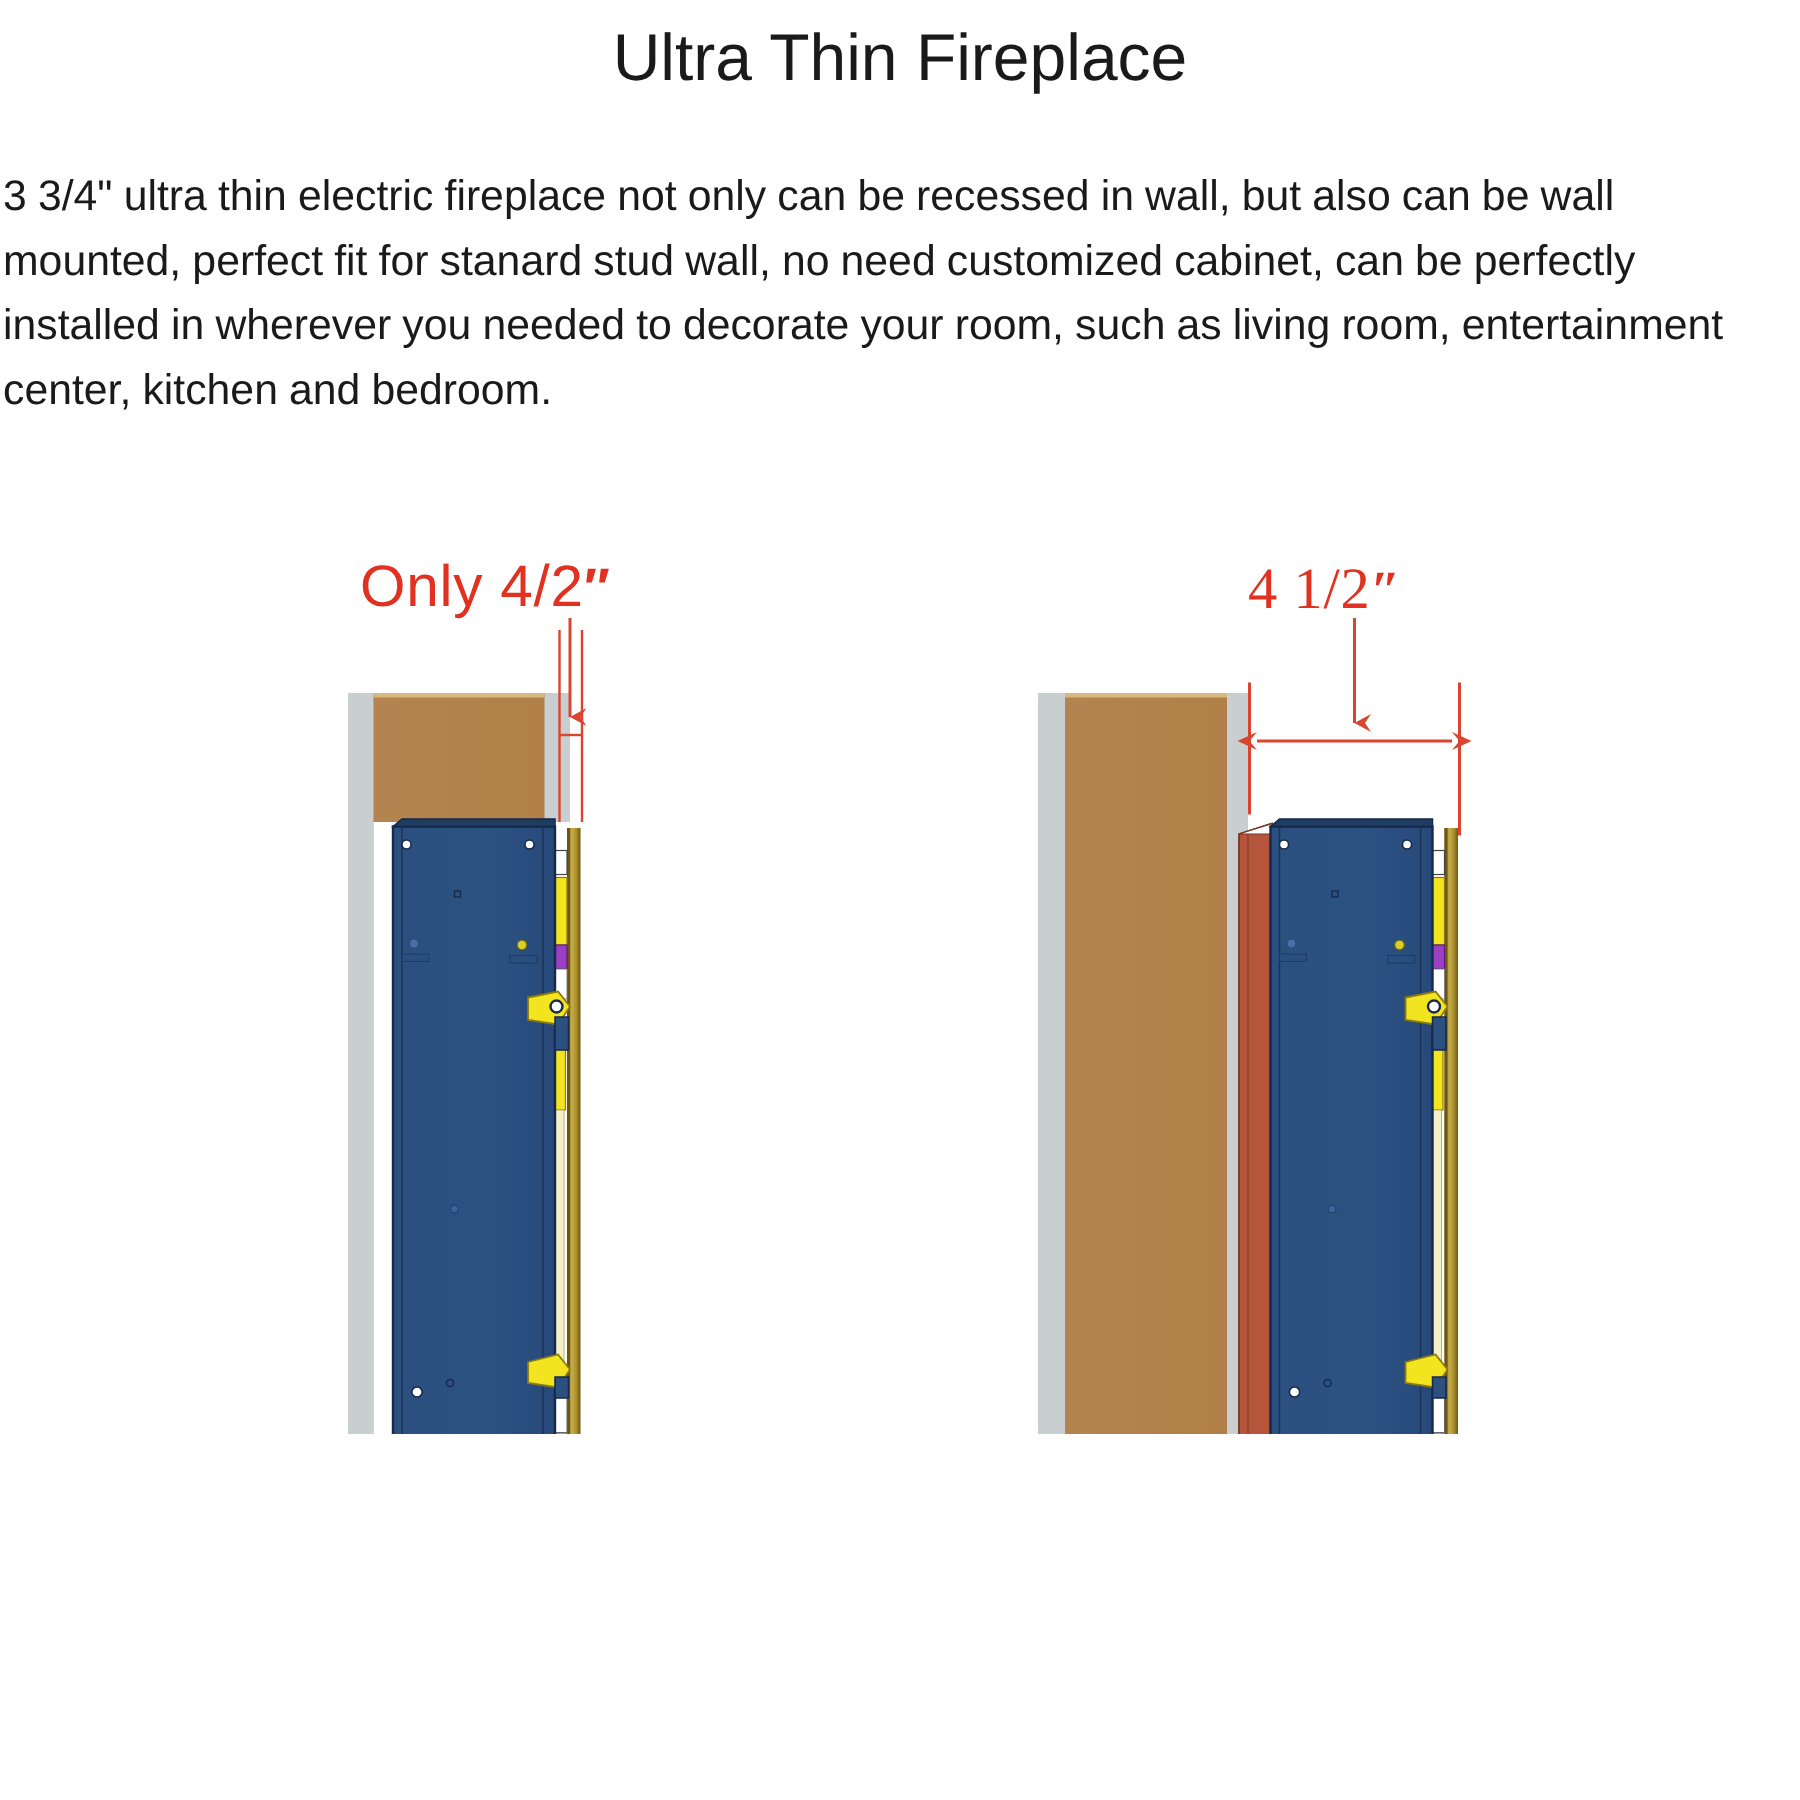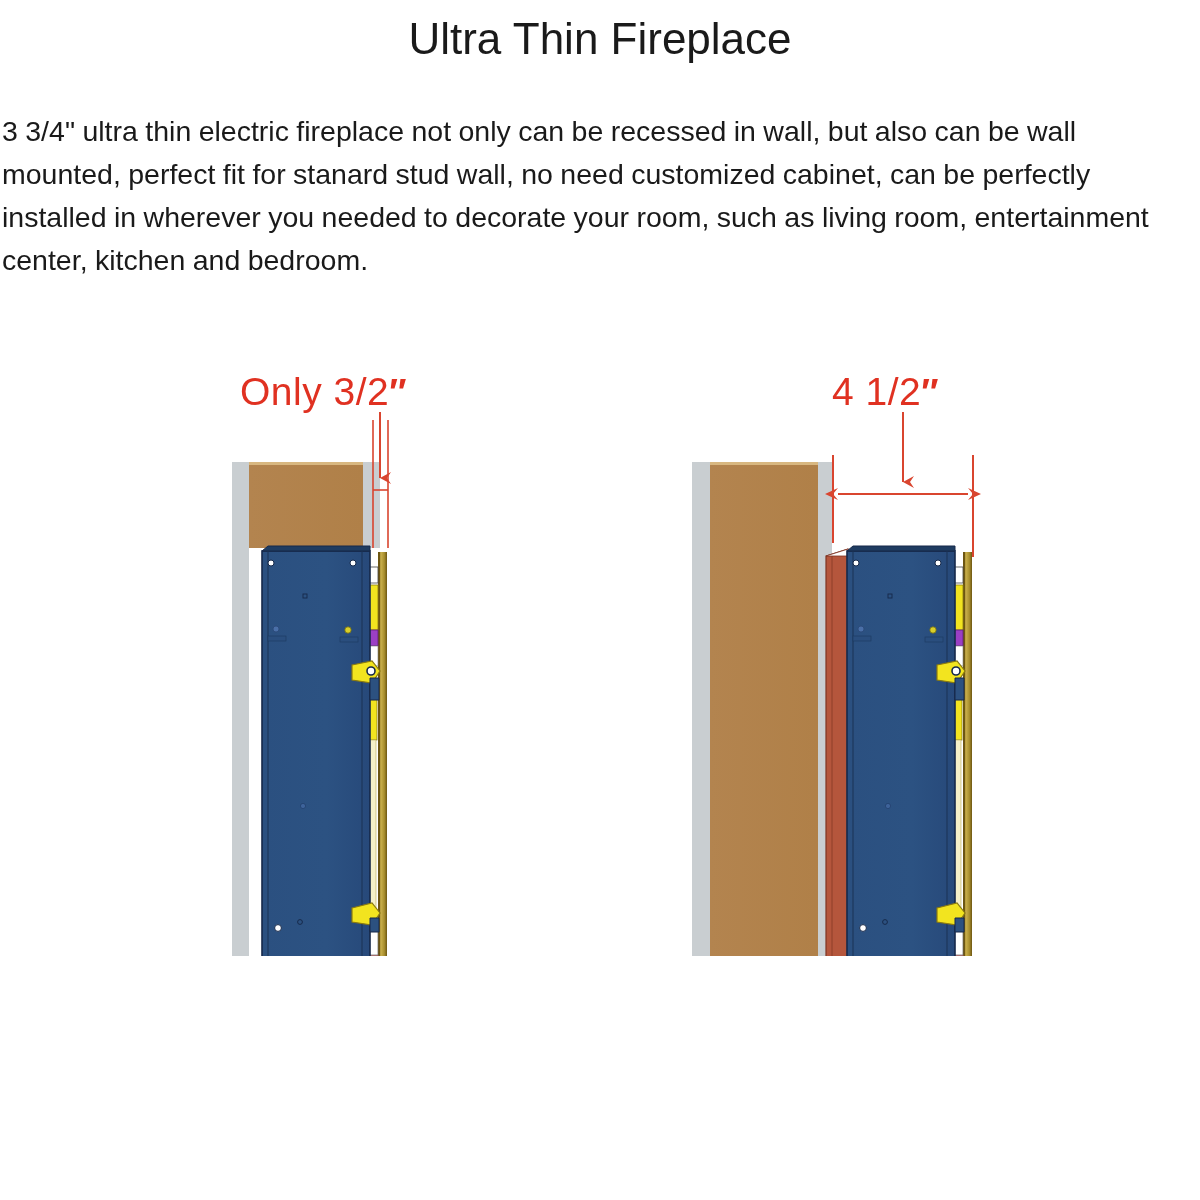--- a/index.html
+++ b/index.html
@@ -261,23 +261,23 @@
         <line x1="833" y1="455" x2="833" y2="543" stroke="#d9452f" stroke-width="2"></line>
         <line x1="973" y1="455" x2="973" y2="557" stroke="#d9452f" stroke-width="2"></line>
         <line x1="838" y1="494" x2="968" y2="494" stroke="#d9452f" stroke-width="2" marker-start="url(#arrowLeft)" marker-end="url(#arrowRight)"></line>
         <line x1="903" y1="412" x2="903" y2="482" stroke="#d9452f" stroke-width="2" marker-end="url(#arrowDown)"></line>
       </g>
 
     </g>
   </svg>
 
   <div class="dim-label" style="left:240px; top:370px;">
-    <span>Only 3/2</span><span class="inch">″</span>
+    <span>Only 4/2</span><span class="inch">″</span>
   </div>
 
-  <div class="dim-label" style="left:832px; top:370px;">
+  <div class="dim-label" style="left:832px; top:370px;font-family:Liberation Serif, serif;">
     <span>4 1/2</span><span class="inch">″</span>
   </div>
 
   <div class="caption" style="left:256px; top:1140px;">Built-in</div>
 
 
 </div>
 
 </body></html>

